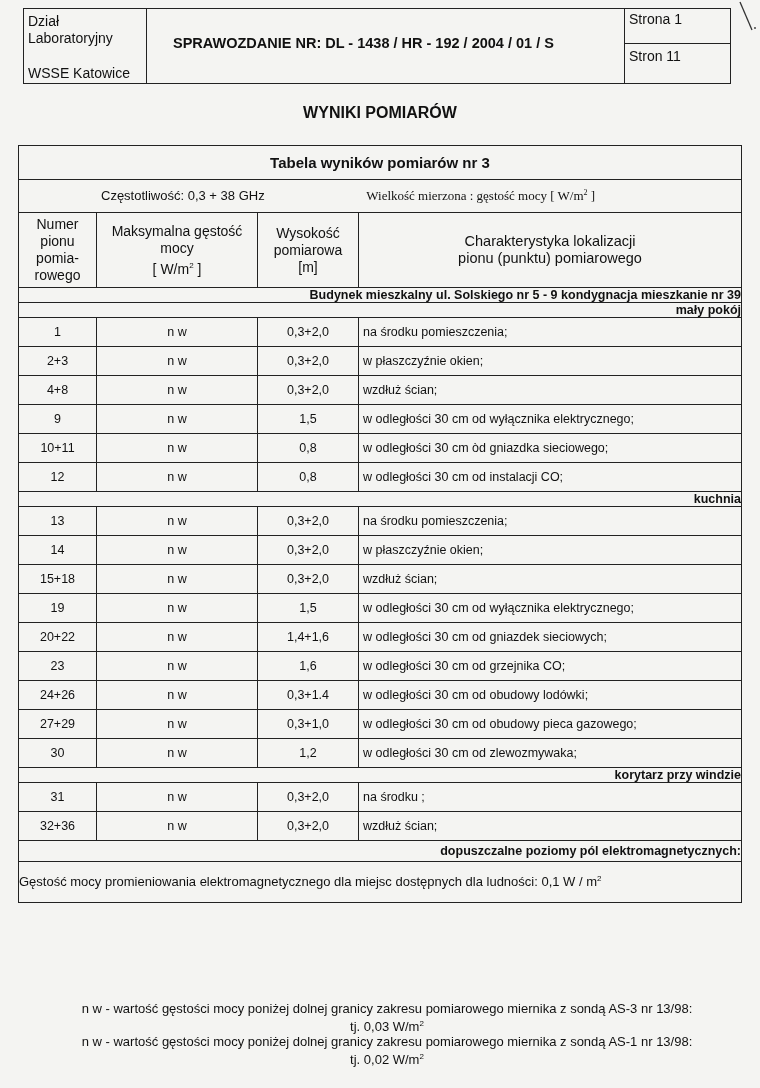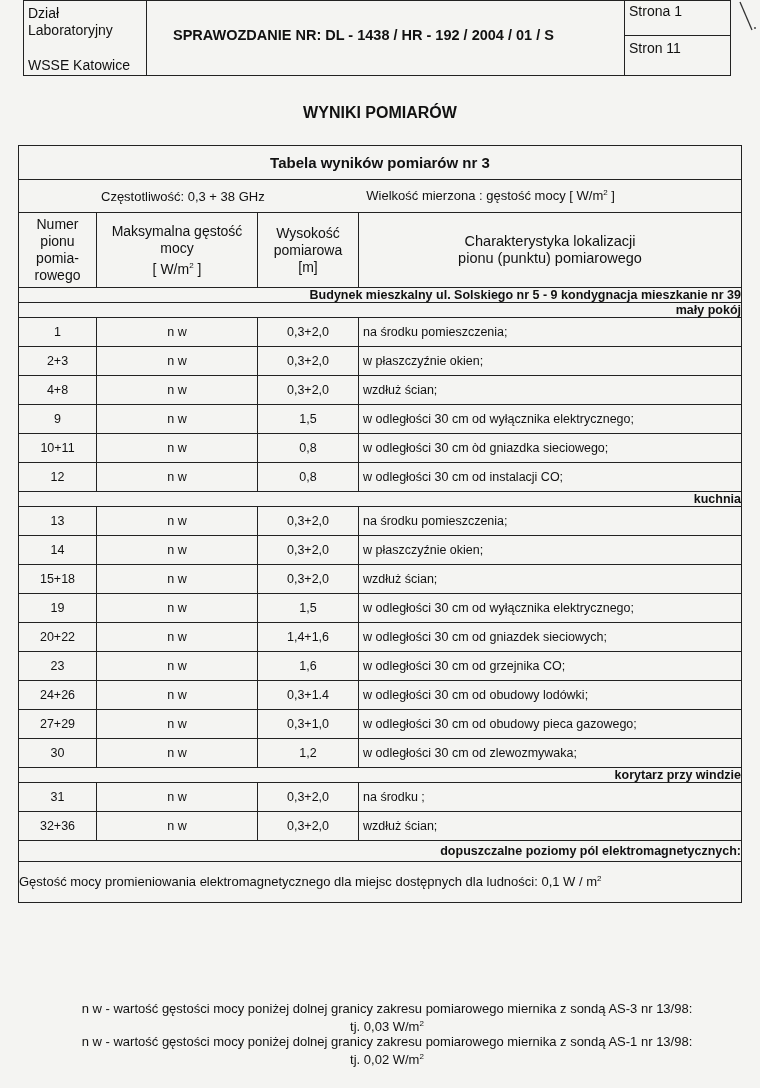--- a/index.html
+++ b/index.html
@@ -4,39 +4,39 @@
 <style>
   html, body { margin:0; padding:0; }
   body {
     width:760px; height:1088px; overflow:hidden;
     background:#f4f4f2;
     font-family:"Liberation Sans", sans-serif;
     color:#111;
     position:relative;
   }
   .hdr {
-    position:absolute; left:23px; top:0; width:708px; height:76px;
+    position:absolute; left:23px; top:8px; width:708px; height:76px;
     border:1.5px solid #222; display:flex; box-sizing:border-box;
   }
   .hdr-left { width:123px; border-right:1.5px solid #222; font-size:14px; padding:4px 4px; box-sizing:border-box; position:relative; }
   .hdr-left .l1 { display:block; line-height:17px; }
   .hdr-left .l3 { position:absolute; bottom:2px; left:4px; }
   .hdr-mid { flex:1; display:flex; align-items:center; padding-left:26px; font-weight:bold; font-size:14.5px; padding-bottom:6px; box-sizing:border-box; }
   .hdr-right { width:105px; border-left:1.5px solid #222; font-size:14px; }
   .hdr-right .p1 { height:35px; border-bottom:1.5px solid #222; padding:2px 4px; box-sizing:border-box; }
   .hdr-right .p2 { padding:4px 4px; }
   .mark { position:absolute; left:738px; top:0; width:20px; height:40px; }
   .section-title { position:absolute; left:0; width:760px; top:104px; text-align:center; font-weight:bold; font-size:16px; }
   .tbl-wrap { position:absolute; left:18px; top:145px; width:724px; }
   table { border-collapse:collapse; width:100%; table-layout:fixed; font-size:12.5px; }
   td { border:1.5px solid #222; padding:0 4px; vertical-align:middle; }
   .t-title { text-align:center; font-weight:bold; font-size:15px; height:33px; }
   .t-meta { height:32px; font-size:13px; }
   .t-meta .a { display:inline-block; margin-left:78px; }
-  .t-meta .b { display:inline-block; margin-left:98px; }
+  .t-meta .b { display:inline-block; margin-left:98px;font-family:Liberation Serif, serif; }
   .colh td { text-align:center; font-size:14px; height:74px; line-height:17px; }
   .colh td.last { font-size:14.5px;border-radius:29px; }
   .sub { text-align:right; font-weight:bold; height:14px; line-height:14px; font-size:12.5px; padding:0; }
   .row td { height:28px; }
   .c1, .c2, .c3 { text-align:center; }
   .c4 { text-align:left; }
   .limit { height:40px; font-size:13px; padding-left:0; }
   sup { font-size:8px; }
   .notes { position:absolute; left:22px; top:1001px; width:730px; font-size:13px; line-height:15px;text-align:center; }
 </style>

